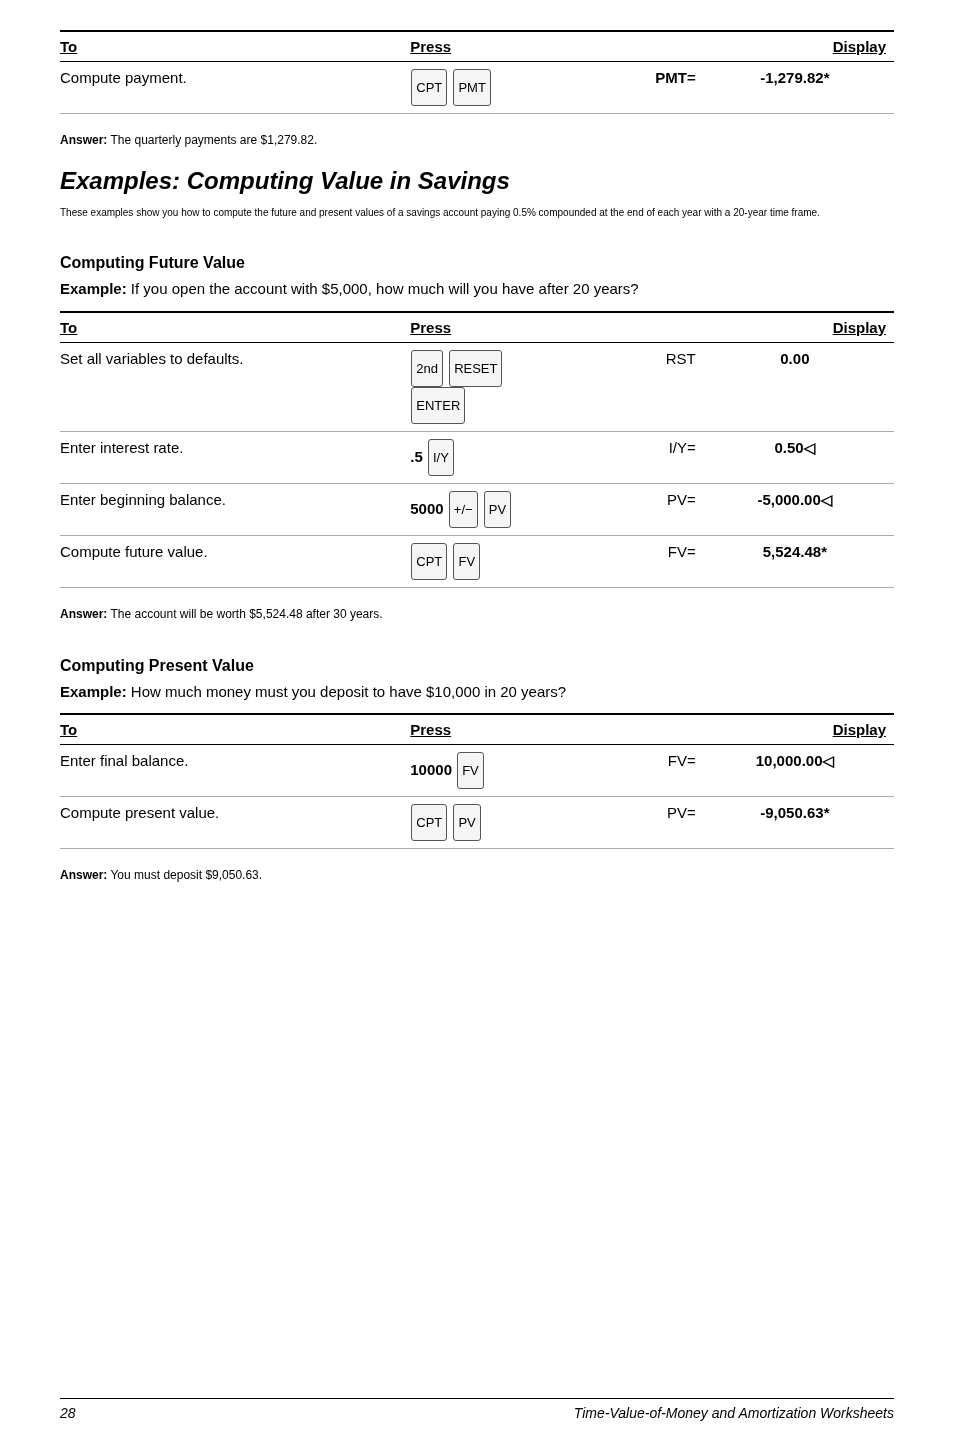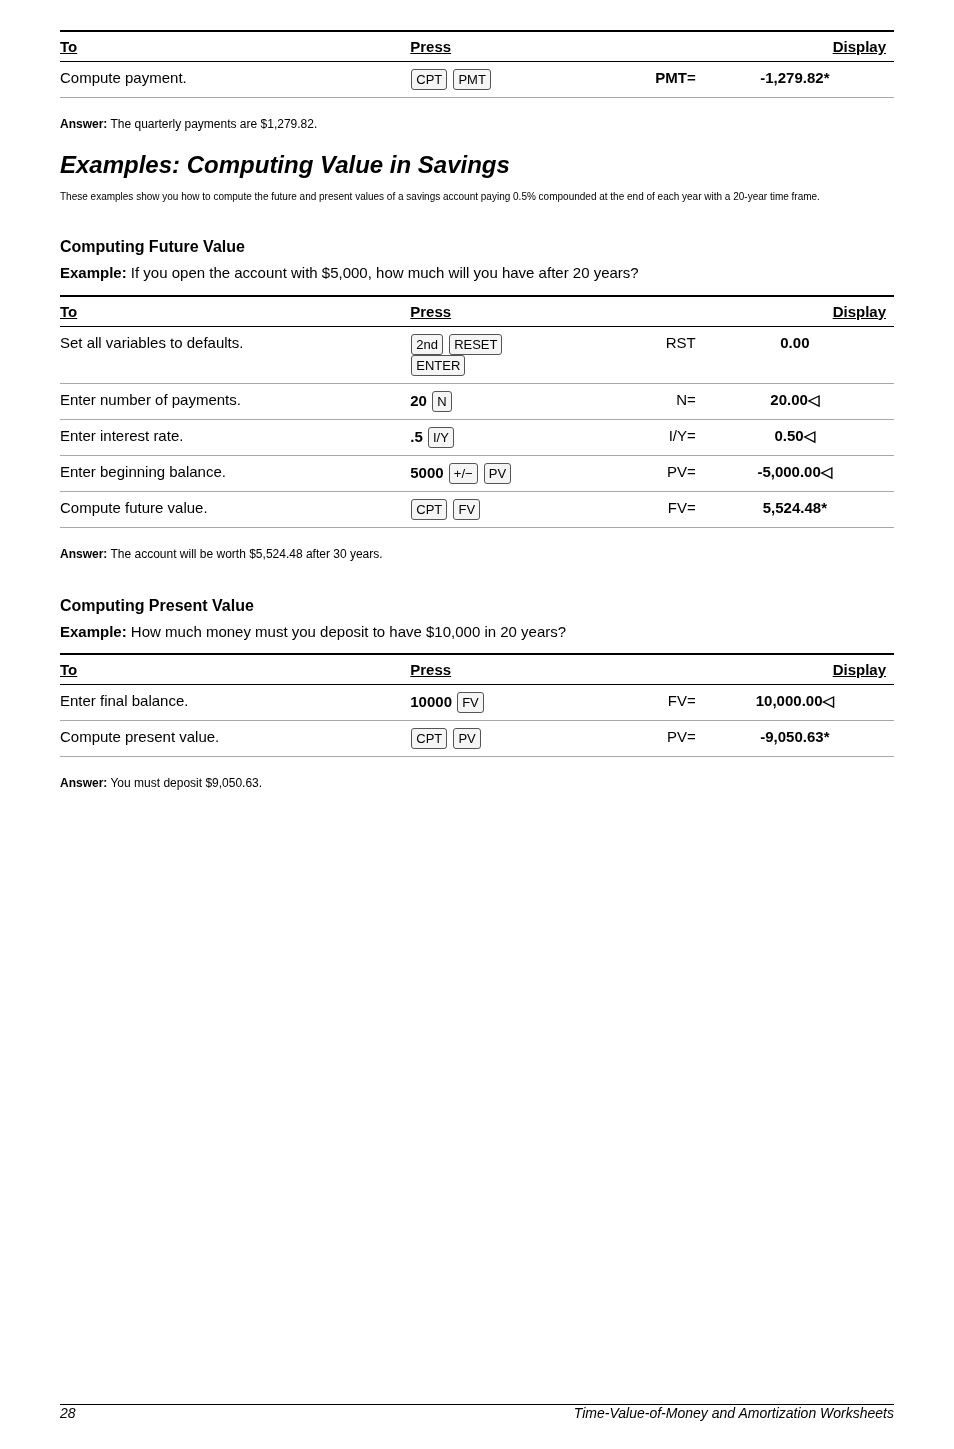--- a/index.html
+++ b/index.html
@@ -54,21 +54,21 @@
     .display-col {
       text-align: right;
       min-width: 100px;
     }
 
     
     .key {
       display: inline-block;
       border: 1.5px solid #555;
       border-radius: 3px;
-      padding: 2px 4px;
+      padding: 10px 4px;
       font-size: 13px;
       font-weight: normal;
       background: #f5f5f5;
       margin: 0 1px;
     }
 
     
     .section-title {
       font-size: 24px;
       font-weight: bold;
@@ -106,20 +106,21 @@
     
     .footer {
       position: absolute;
       bottom: 28px;
       left: 60px;
       right: 60px;
       display: flex;
       justify-content: space-between;
       align-items: center;
       border-top: 1.5px solid #000;
+      padding-top: 6px;
       font-size: 14px;
     }
     .footer-page {
       font-style: italic;
     }
     .footer-title {
       font-style: italic;
     }
 
     
@@ -181,29 +182,20 @@
       <td>Set all variables to defaults.</td>
       <td>
         <span class="key">2nd</span>
         <span class="key">RESET</span><br>
         <span class="key">ENTER</span>
       </td>
       <td class="display-label"><span>RST</span></td>
       <td class="display-col"><strong><span>0.00</span><span></span></strong></td>
     </tr>
 
-    <tr>
-      <td>Enter number of payments.</td>
-      <td>
-        <strong>20</strong>
-        <span class="key">N</span>
-      </td>
-      <td class="display-label"><span>N=</span></td>
-      <td class="display-col"><strong><span>20.00</span><span>◁</span></strong></td>
-    </tr>
 
     <tr>
       <td>Enter interest rate.</td>
       <td>
         <strong>.5</strong>
         <span class="key">I/Y</span>
       </td>
       <td class="display-label"><span>I/Y=</span></td>
       <td class="display-col"><strong><span>0.50</span><span>◁</span></strong></td>
     </tr>

